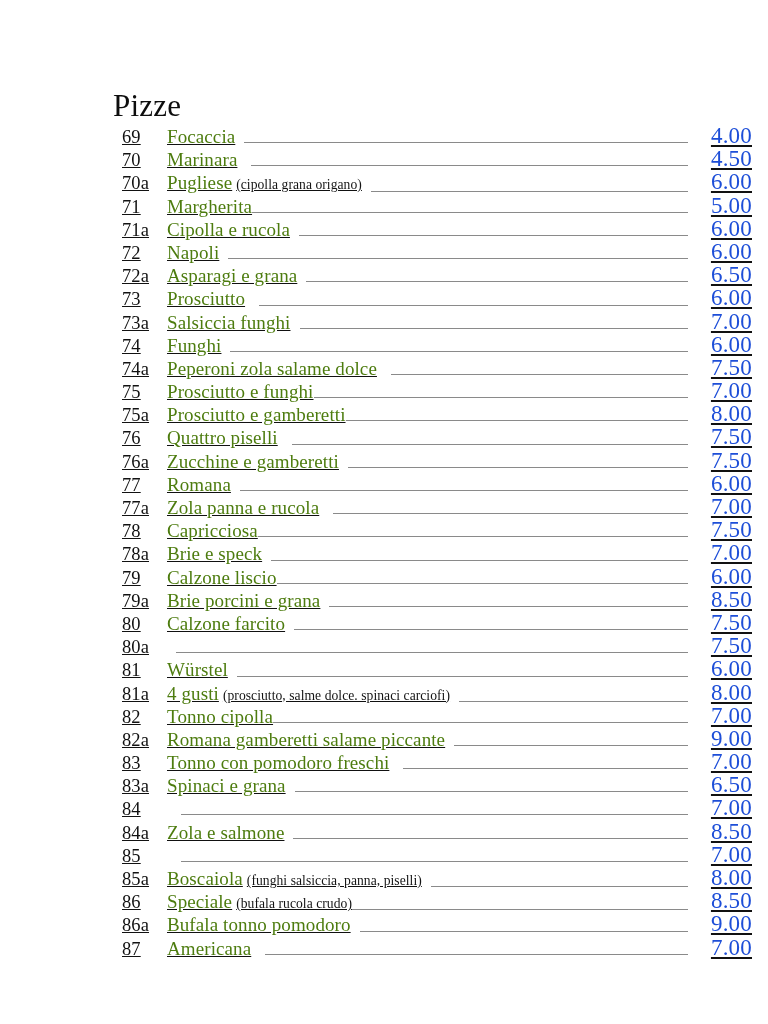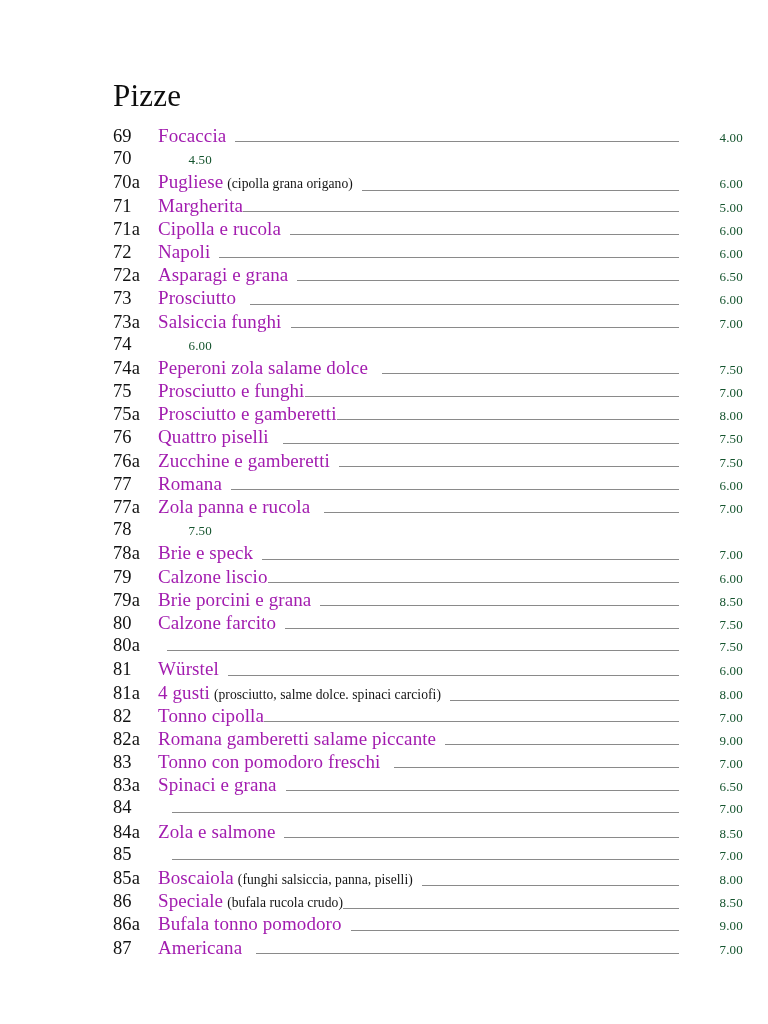--- a/index.html
+++ b/index.html
@@ -21,34 +21,35 @@
     position: relative;
     width: 768px;
     height: 1024px;
     box-sizing: border-box;
     padding: 0;
   }
 
   .menu-title {
     position: absolute;
     left: 113px;
-    top: 57px;
+    top: 67px;
     font-size: 31px;
     line-height: 36px;
     font-weight: 400;
     letter-spacing: 0.2px;
     color: #0d0d0d;
     white-space: nowrap;
   }
 
   .menu-list {
     position: absolute;
-    left: 113px;
+    left: 122px;
     top: 124px;
     width: 630px;
+    text-decoration: underline;
   }
 
   .menu-row {
     display: flex;
     align-items: baseline;
     height: 23.2px;
     line-height: 23.2px;
     white-space: nowrap;
   }
 
@@ -65,21 +66,21 @@
     display: flex;
     align-items: baseline;
     min-width: 0;
     overflow: hidden;
   }
 
   .item-name {
     flex: 0 0 auto;
     font-size: 19px;
     letter-spacing: 0.1px;
-    color: #a21caf;
+    color: #4d7c0f;
   }
 
   .item-desc {
     flex: 0 0 auto;
     font-size: 13.6px;
     letter-spacing: 0.05px;
     color: #141414;
     padding-left: 4px;
   }
 
@@ -96,43 +97,47 @@
   }
 
   .leader.gap-wide { margin-left: 14px; }
   .leader.gap-mid  { margin-left: 9px; }
   .leader.gap-none { margin-left: 0px; }
 
   .item-price {
     flex: 0 0 54px;
     width: 54px;
     text-align: right;
-    font-size: 13px;
+    font-size: 23px;
     letter-spacing: 0.2px;
-    color: #14532d;
+    color: #1d4ed8;
   }
 </style>
 </head>
 <body>
 
 <div class="page">
 
   <h1 class="menu-title">Pizze</h1>
 
   <div class="menu-list">
       <div class="menu-row">
         <span class="item-number">69</span>
         <span class="item-body">
           <span class="item-name">Focaccia</span>
           <span class="leader gap-mid"></span>
         </span>
         <span class="item-price">4.00</span>
       </div>
       <div class="menu-row">
         <span class="item-number">70</span>
+        <span class="item-body">
+          <span class="item-name">Marinara</span>
+          <span class="leader gap-wide"></span>
+        </span>
         <span class="item-price">4.50</span>
       </div>
       <div class="menu-row">
         <span class="item-number">70a</span>
         <span class="item-body">
           <span class="item-name">Pugliese</span>
           <span class="item-desc">(cipolla grana origano)</span>
           <span class="leader gap-mid"></span>
         </span>
         <span class="item-price">6.00</span>
@@ -180,20 +185,24 @@
       <div class="menu-row">
         <span class="item-number">73a</span>
         <span class="item-body">
           <span class="item-name">Salsiccia funghi</span>
           <span class="leader gap-mid"></span>
         </span>
         <span class="item-price">7.00</span>
       </div>
       <div class="menu-row">
         <span class="item-number">74</span>
+        <span class="item-body">
+          <span class="item-name">Funghi</span>
+          <span class="leader gap-mid"></span>
+        </span>
         <span class="item-price">6.00</span>
       </div>
       <div class="menu-row">
         <span class="item-number">74a</span>
         <span class="item-body">
           <span class="item-name">Peperoni zola salame dolce</span>
           <span class="leader gap-wide"></span>
         </span>
         <span class="item-price">7.50</span>
       </div>
@@ -240,20 +249,24 @@
       <div class="menu-row">
         <span class="item-number">77a</span>
         <span class="item-body">
           <span class="item-name">Zola panna e rucola</span>
           <span class="leader gap-wide"></span>
         </span>
         <span class="item-price">7.00</span>
       </div>
       <div class="menu-row">
         <span class="item-number">78</span>
+        <span class="item-body">
+          <span class="item-name">Capricciosa</span>
+          <span class="leader gap-none"></span>
+        </span>
         <span class="item-price">7.50</span>
       </div>
       <div class="menu-row">
         <span class="item-number">78a</span>
         <span class="item-body">
           <span class="item-name">Brie e speck</span>
           <span class="leader gap-mid"></span>
         </span>
         <span class="item-price">7.00</span>
       </div>

